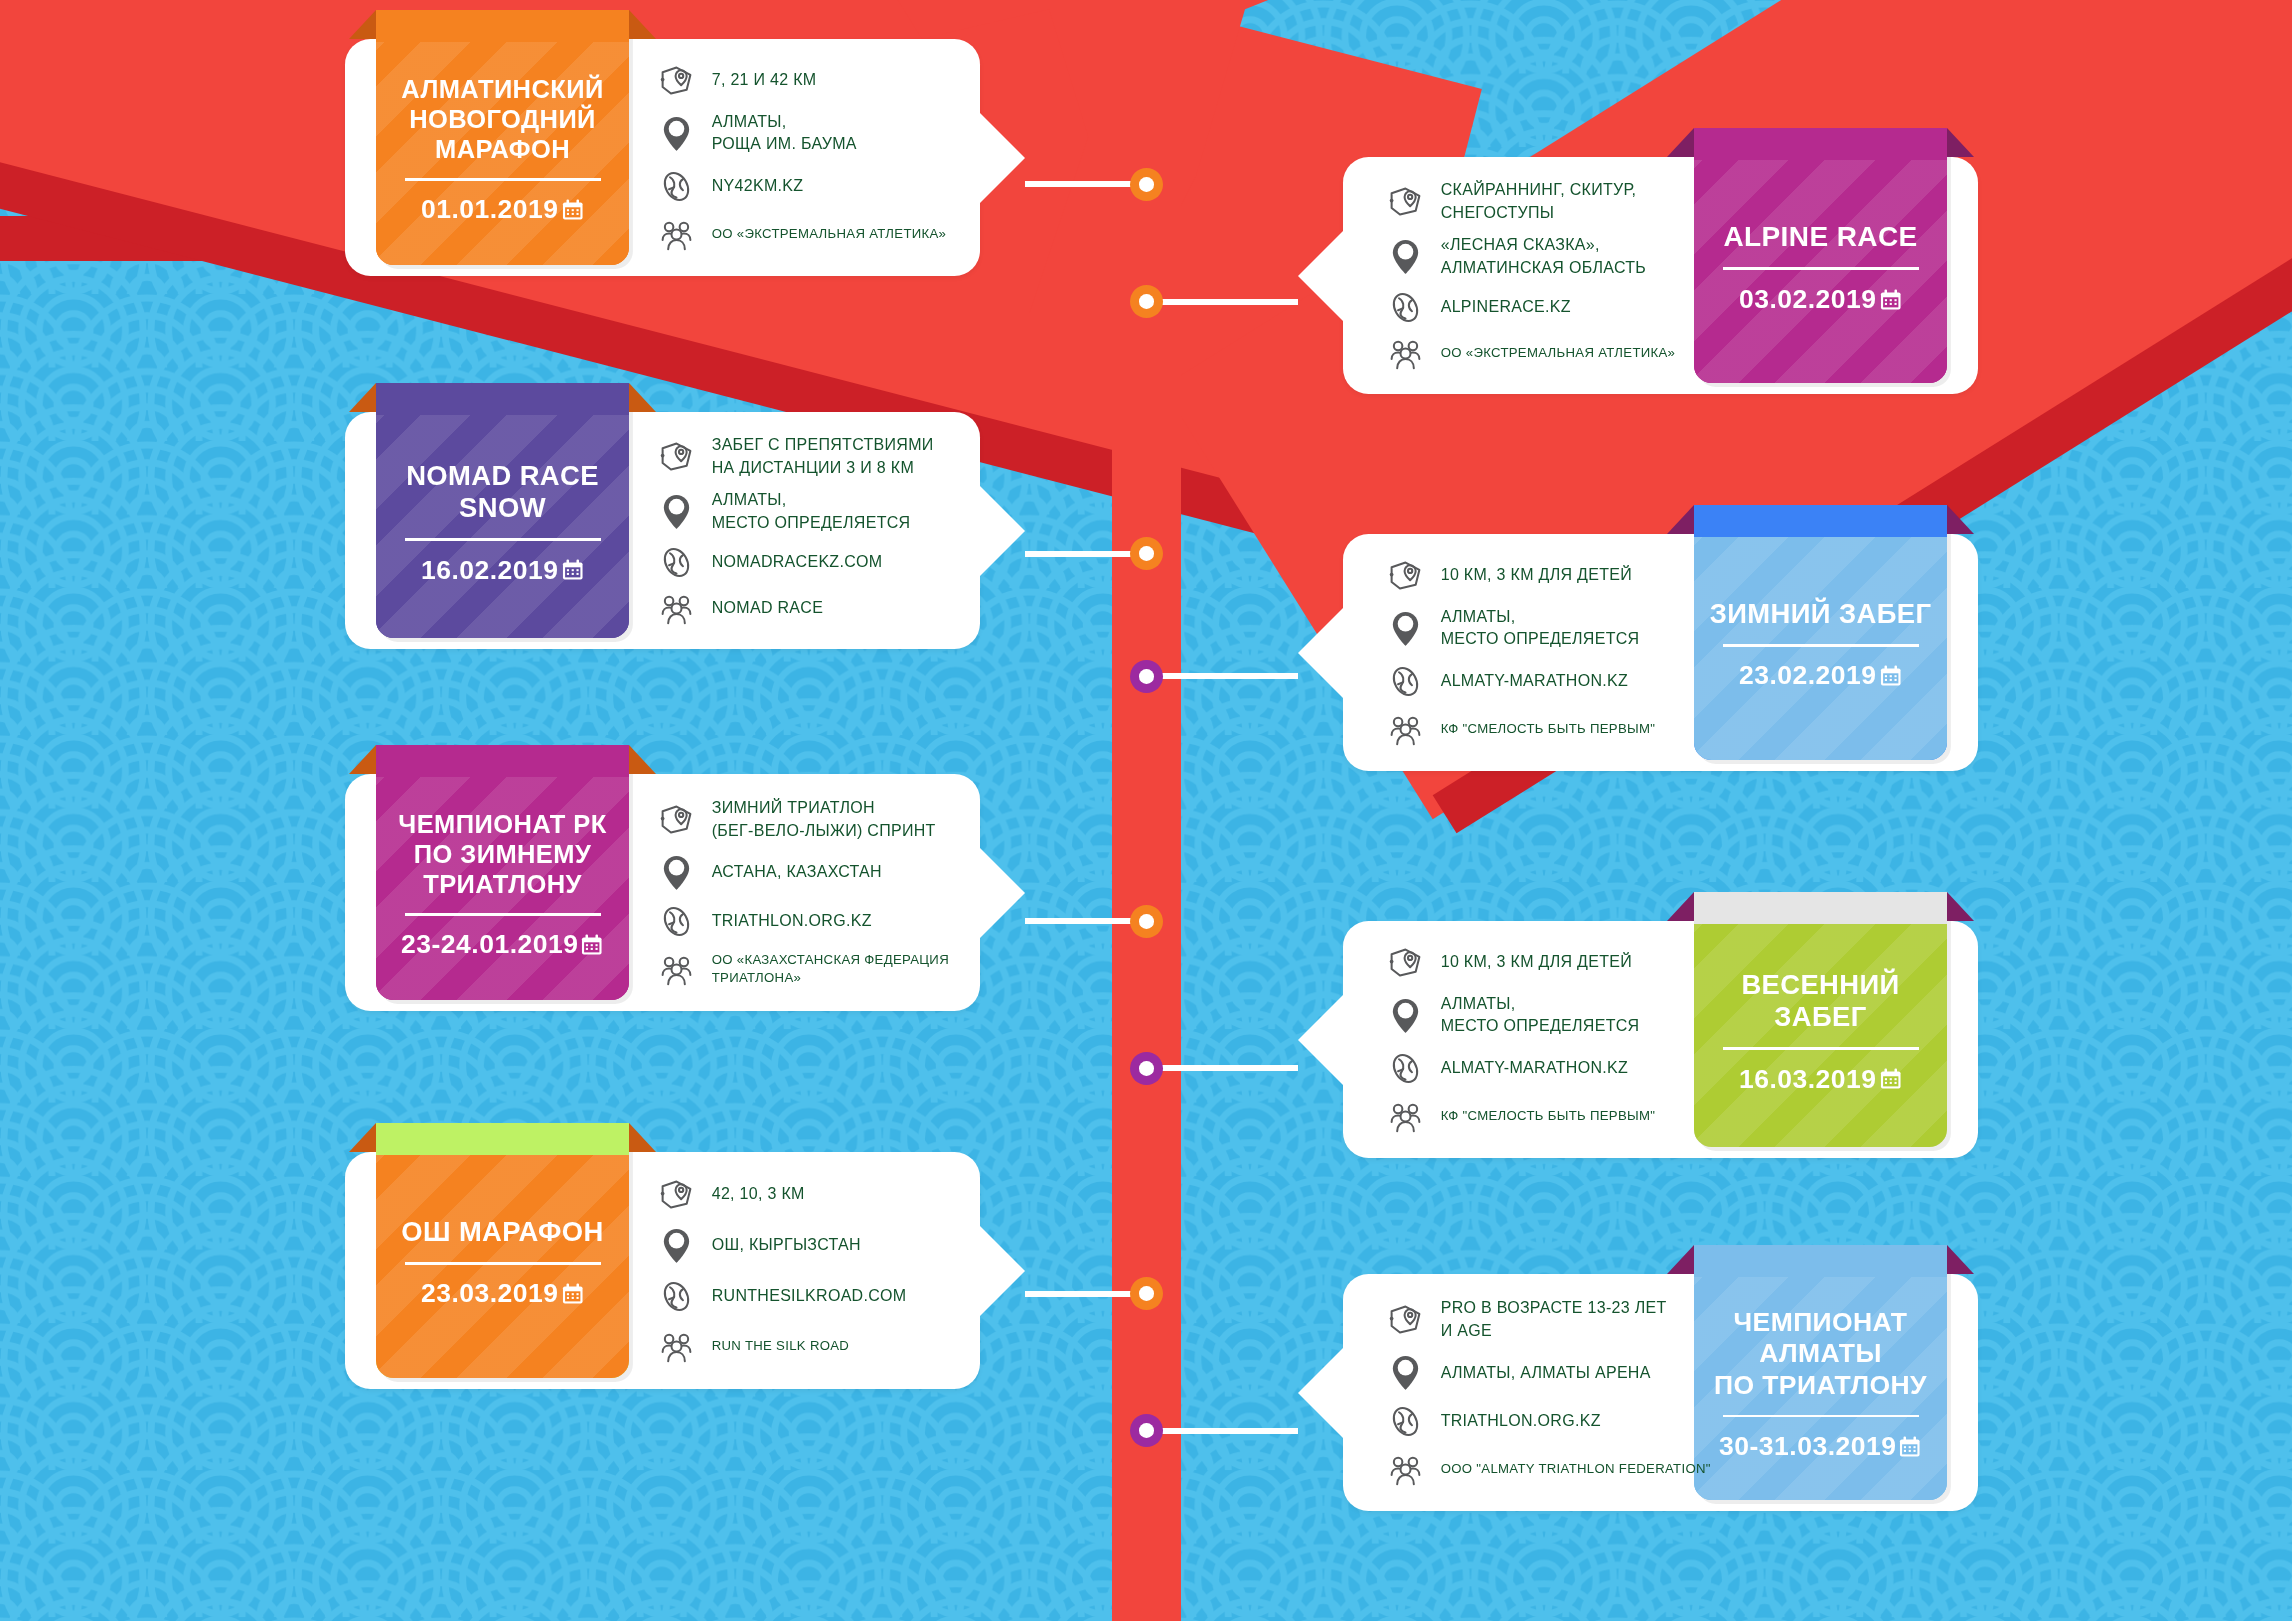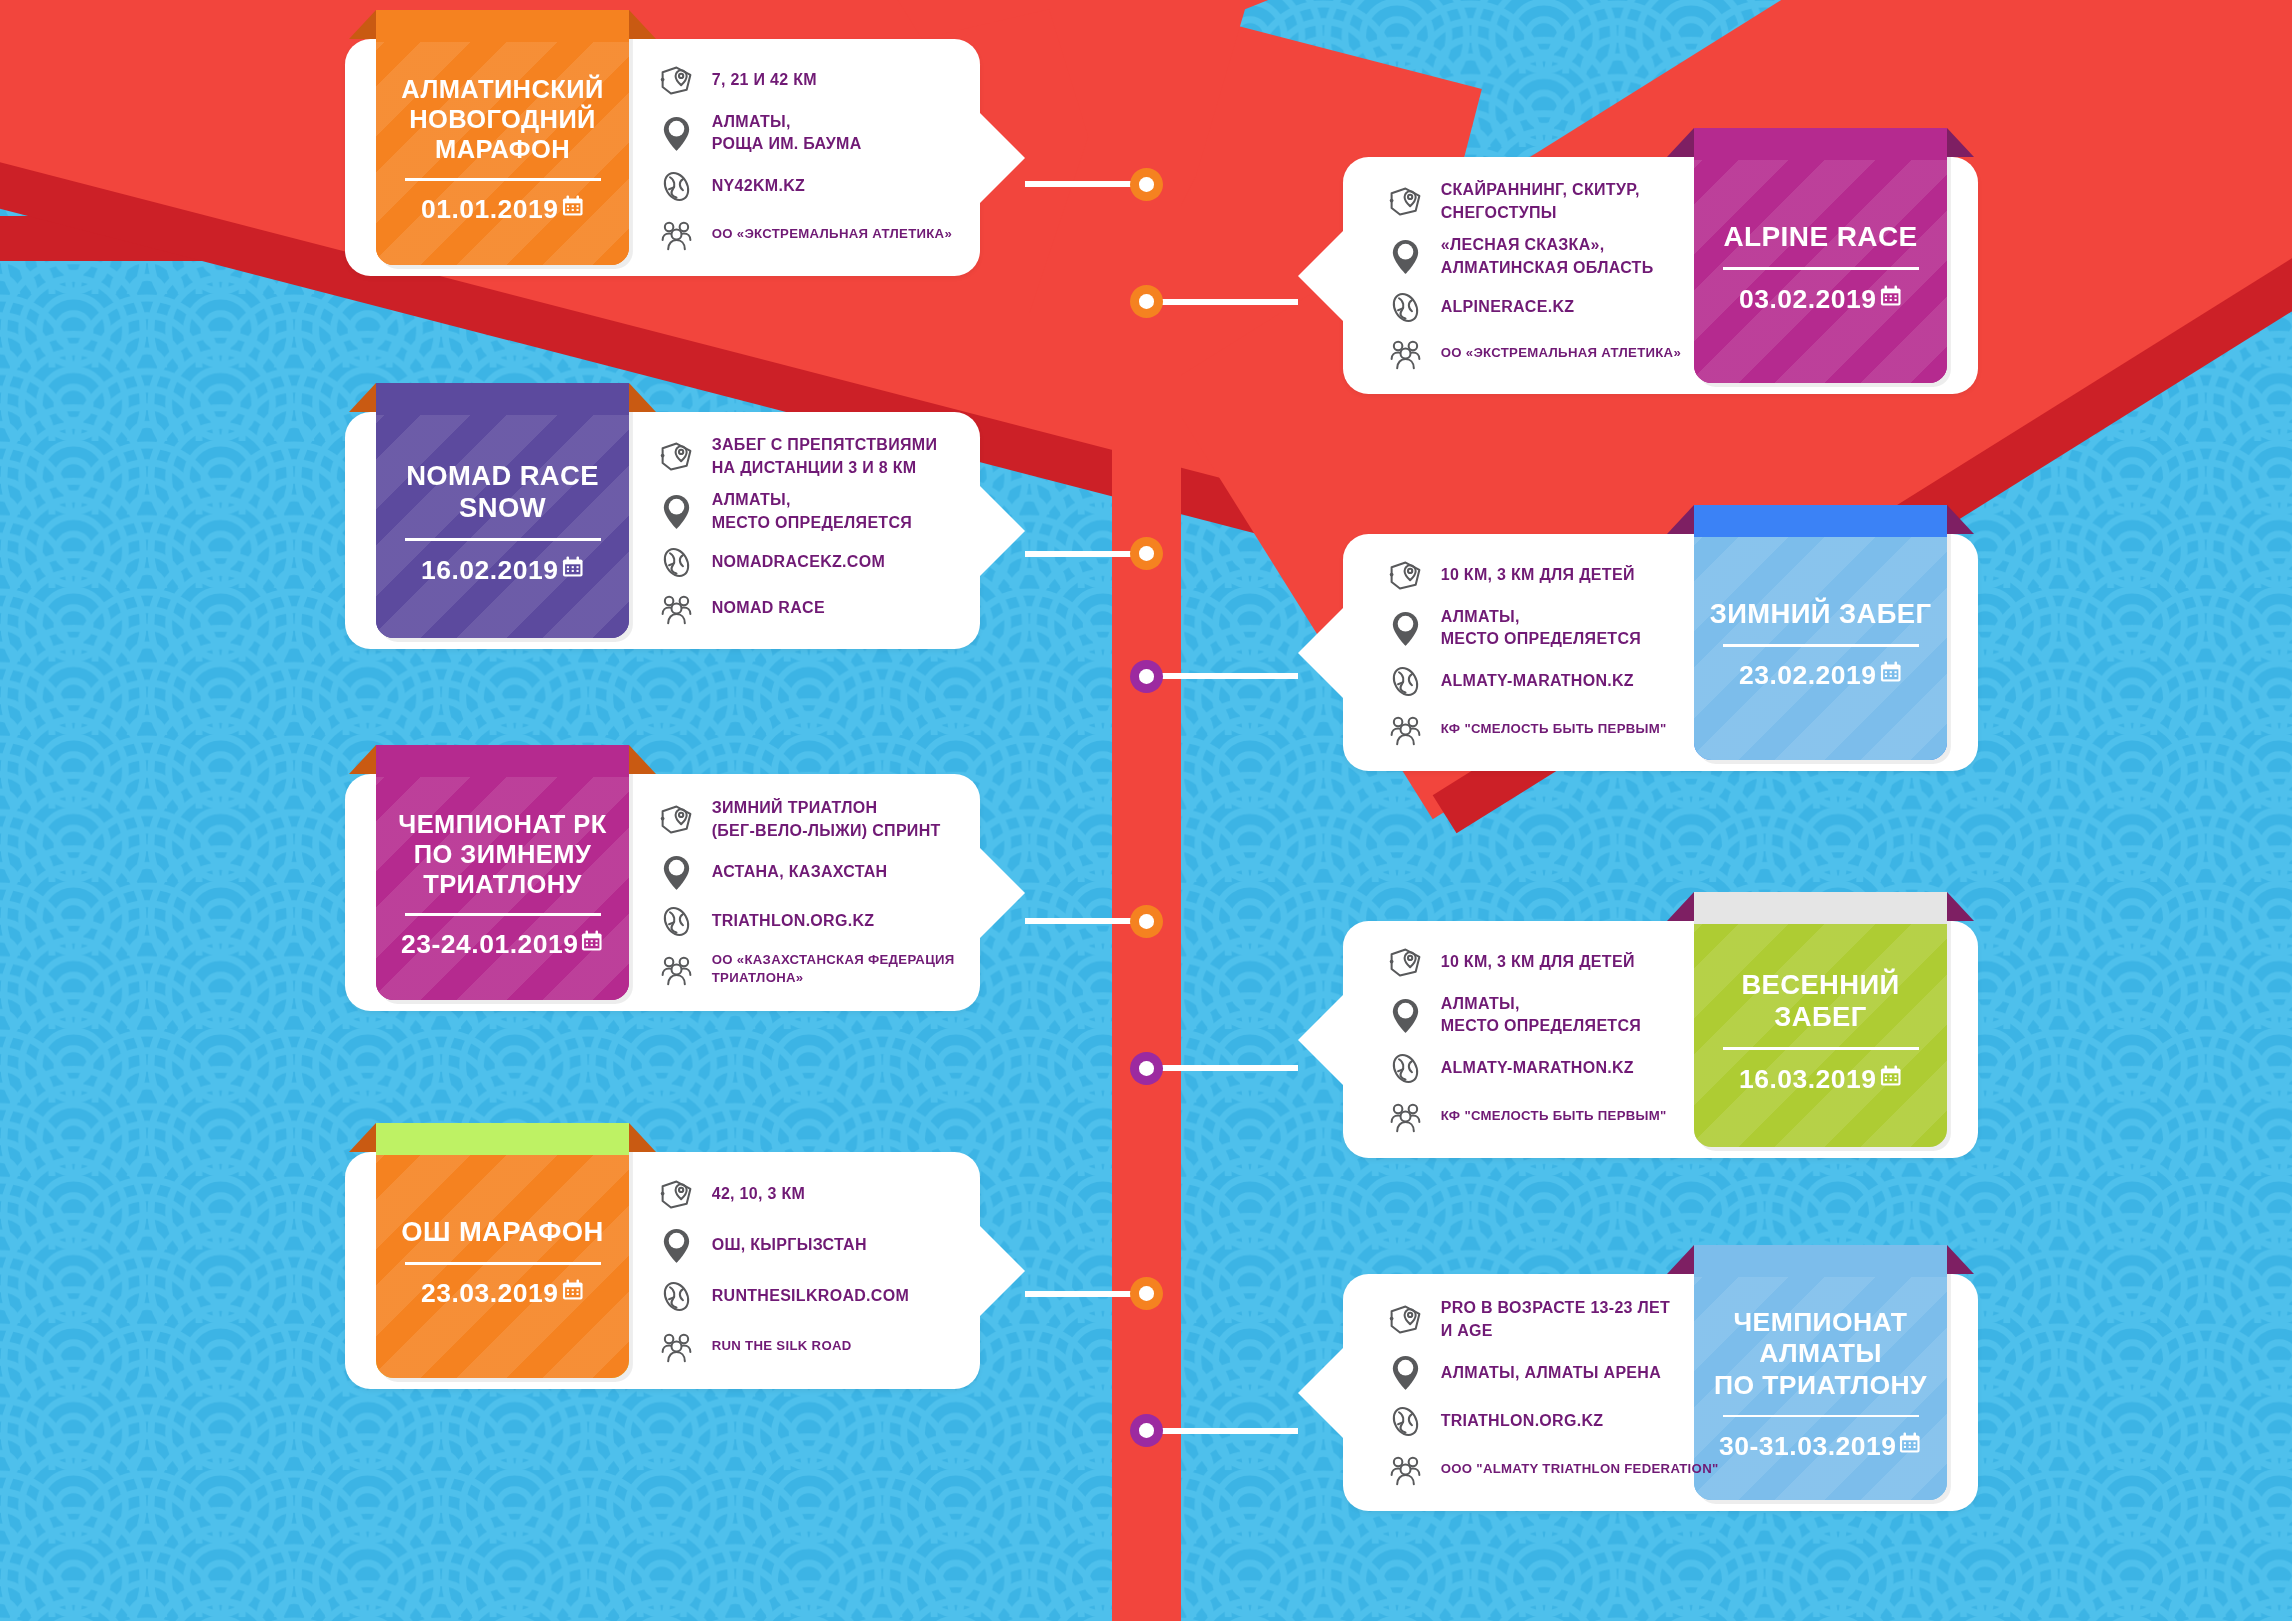--- a/index.html
+++ b/index.html
@@ -163,21 +163,21 @@
     position: relative;
     width: 196px; height: 2.9px;
     background: #fff;
     z-index: 2;
     margin-bottom: 13.7px;
   }
   .tab-date-row {
     position: relative;
     z-index: 2;
     display: flex;
-    align-items: flex-start;
+    align-items: center;
     gap: 2px;
   }
   .tab-date {
     color: #fff;
     font-weight: bold;
     font-size: 26.5px;
     letter-spacing: 0.5px;
     white-space: nowrap;
   }
   .cal-icon { width: 23.5px; height: 23.5px; flex: 0 0 auto; }
@@ -192,23 +192,23 @@
     flex-direction: column;
     justify-content: space-around;
   }
   .card.left .info { left: 312px; }
   .card.right .info { left: 43px; }
 
   .info-row { display: flex; align-items: center; gap: 15.7px; }
   .info-ico { width: 39px; flex: 0 0 39px; display: flex; justify-content: center; }
   .info-ico svg { display: block; }
   .info-text {
-    color: #701a75;
+    color: #14532d;
     font-size: 16px;
-    font-weight: bold;
+    font-weight: normal;
     letter-spacing: 0.3px;
     line-height: 1.42;
     text-transform: uppercase;
     white-space: pre-line;
   }
   .info-text.sm { font-size: 13.2px; letter-spacing: 0.3px; }
 
   
   .connector { position: absolute; z-index: 6; height: 5.9px; background: #ffffff; }
   .dot {

